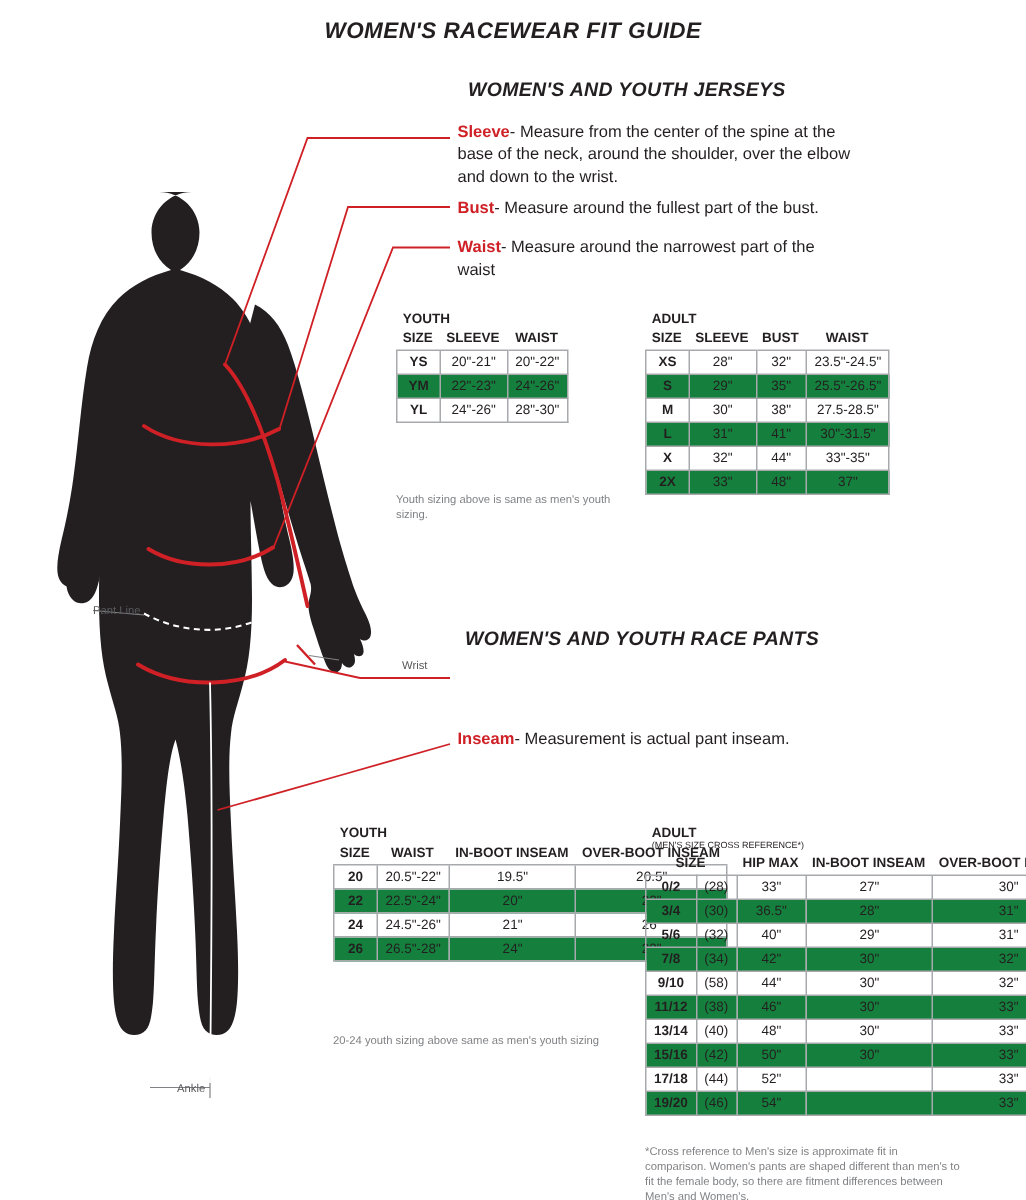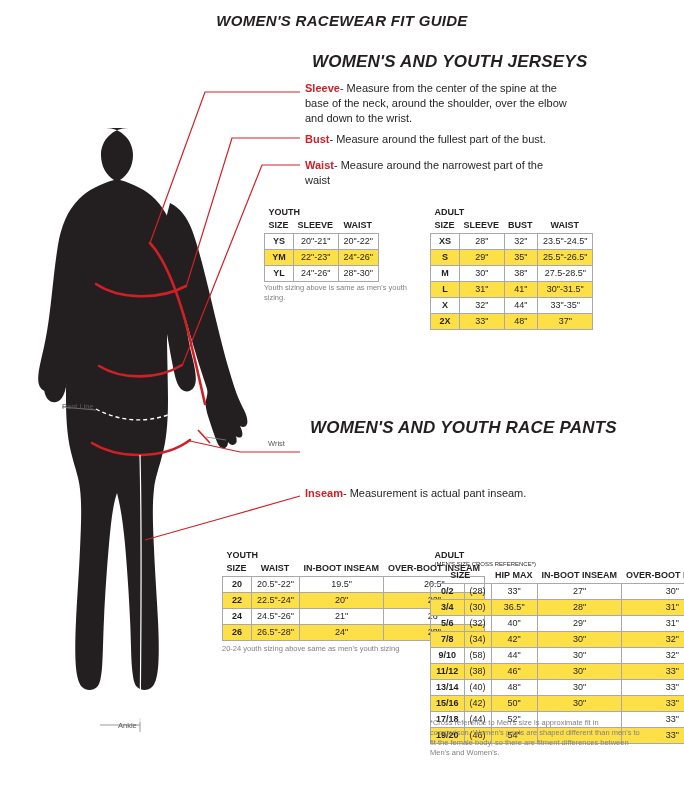--- a/index.html
+++ b/index.html
@@ -32,21 +32,21 @@
     left: 0; top: 12px;
     width: 684px;
     text-align: center;
     font-size: 15px;
     font-weight: bold;
     font-style: italic;
     letter-spacing: 0.3px;
   }
   .section-head {
     position: absolute;
-    font-size: 17px;
+    font-size: 13px;
     font-weight: bold;
     font-style: italic;
     letter-spacing: 0.2px;
   }
   #jerseys-head { left: 312px; top: 52px; }
   #pants-head { left: 310px; top: 418px; }
 
   .callout {
     position: absolute;
     font-size: 11px;
@@ -85,38 +85,39 @@
   table.sz thead tr.grp th {
     border: none;
     text-align: left;
     font-size: 9px;
     padding-bottom: 0;
   }
   table.sz tbody td:first-child {
     font-weight: bold;
   }
   table.sz tbody tr.alt td {
-    background: #fde047;
+    background: #15803d;
   }
   table.sz thead tr.cols th {
     text-align: center;
   }
   table.sz thead tr.cols th.first {
     text-align: center;
   }
   #tbl-youth-jersey { left: 264px; top: 205px; }
   #tbl-adult-jersey { left: 430px; top: 205px; }
   #tbl-youth-pants  { left: 222px; top: 548px; }
   #tbl-adult-pants  { left: 430px; top: 548px; }
 
   .note {
     position: absolute;
     font-size: 7.5px;
     color: #808285;
     line-height: 10px;
+    margin-top: 45px;
   }
   #note-youth-jersey { left: 264px; top: 283px; width: 150px; }
   #note-youth-pants  { left: 222px; top: 644px; width: 230px; }
   #note-adult-pants  { left: 430px; top: 718px; width: 210px; }
 
   .small-label {
     position: absolute;
     font-size: 7.5px;
     color: #58595b;
     margin-left: 40px;

